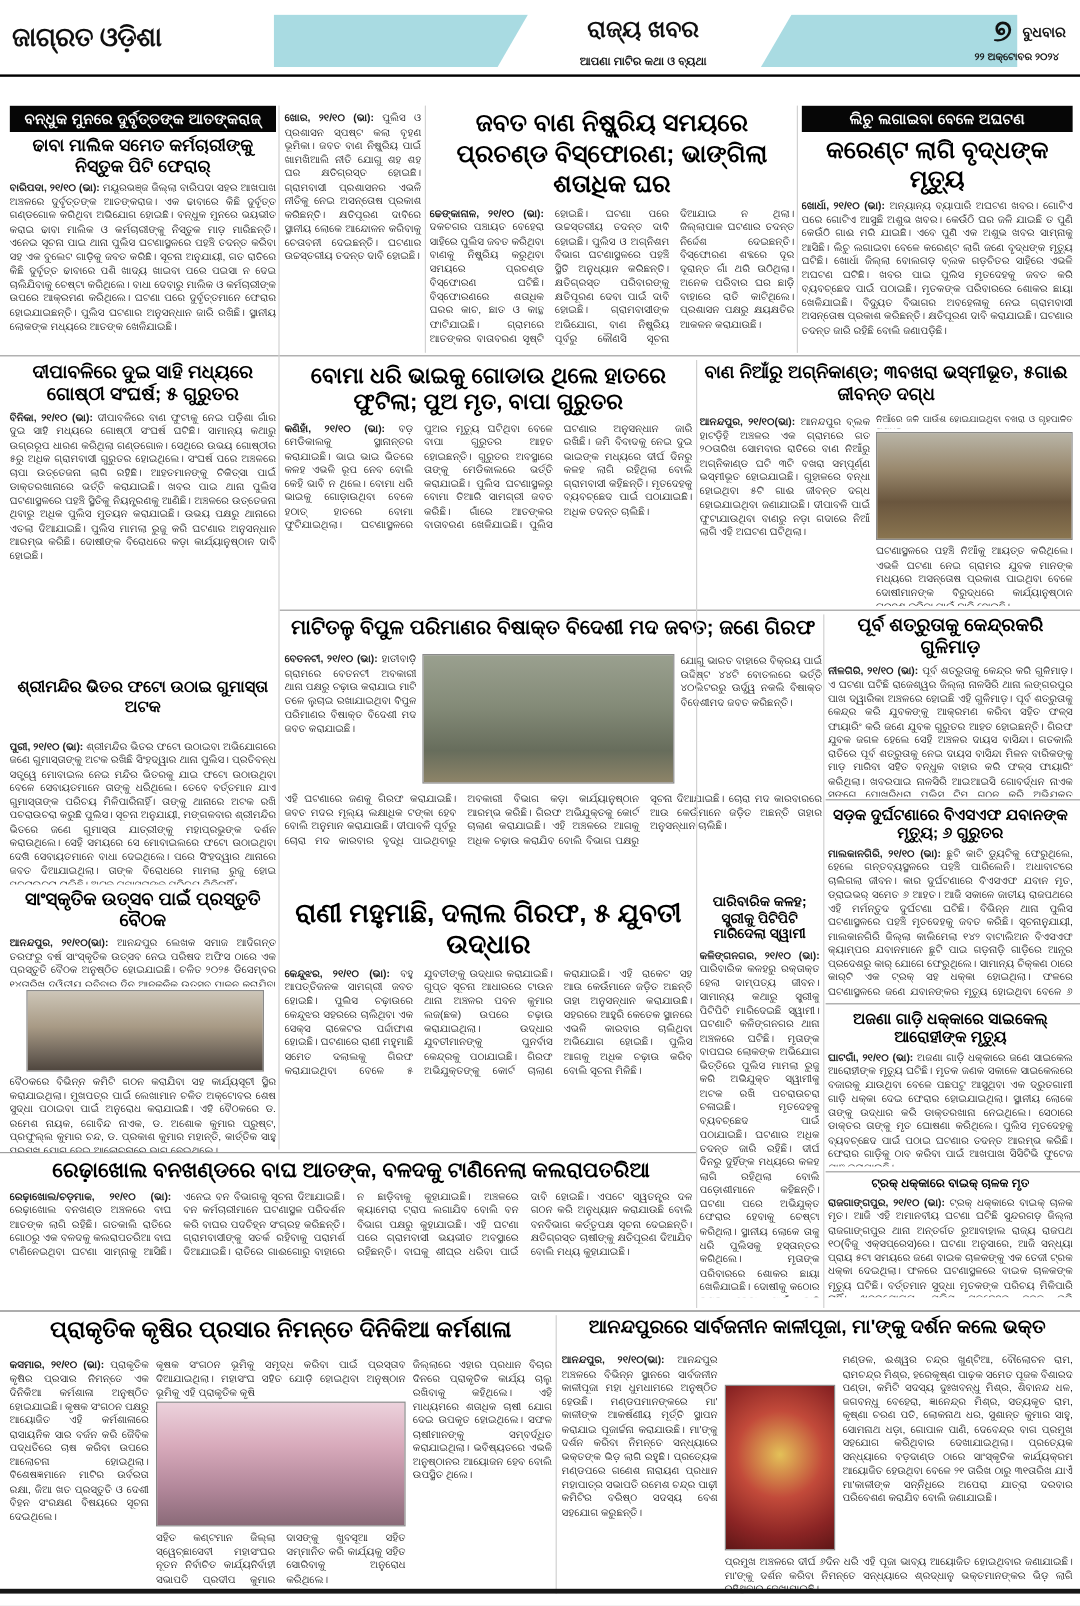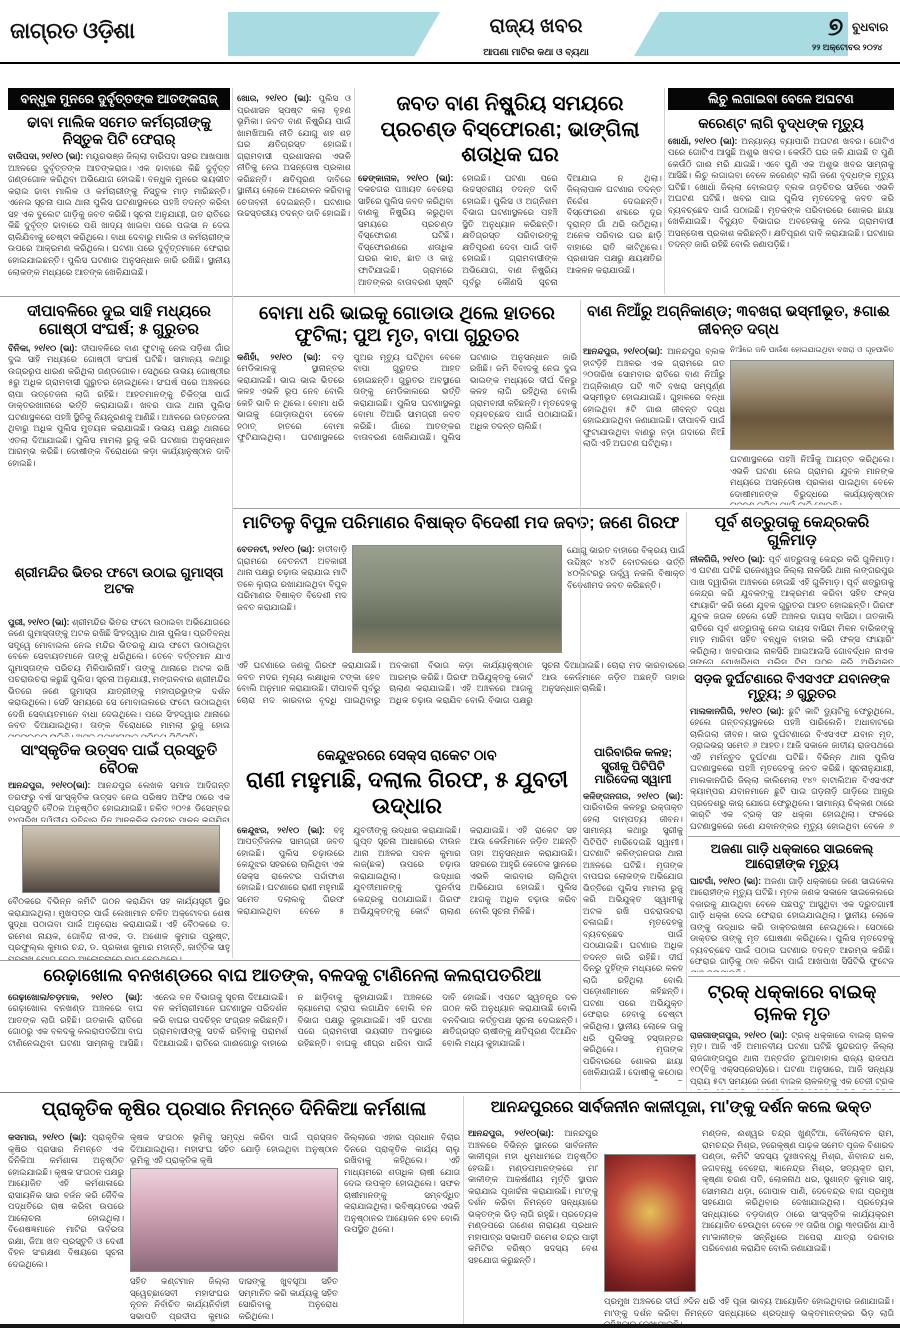--- a/index.html
+++ b/index.html
@@ -66,21 +66,21 @@
   <div class="abs" style="left:358px;top:88px;width:304px;height:206px;overflow:hidden;">
     <div class="hl" style="font-size:20.5px;line-height:1.25;margin:2px 0 6px;">ଜବତ ବାଣ ନିଷ୍କ୍ରିୟ ସମୟରେ ପ୍ରଚଣ୍ଡ ବିସ୍ଫୋରଣ; ଭାଙ୍ଗିଲା ଶତାଧିକ ଘର</div>
     <div class="bd cols3" style="height:120px;">
       <p><span class="dl">ଢେଙ୍କାନାଳ, ୨୧/୧୦ (ଭା):</span>
       <span>ଦକଚଗର ପଞ୍ଚାୟତ ବେହେରା ସାହିରେ ପୁଲିସ ଜବତ କରିଥିବା ବାଣକୁ ନିଷ୍କ୍ରିୟ କରୁଥିବା ସମୟରେ ପ୍ରଚଣ୍ଡ ବିସ୍ଫୋରଣ ଘଟିଛି। ବିସ୍ଫୋରଣରେ ଶତାଧିକ ଘରର କାଚ, ଛାତ ଓ କାନ୍ଥ ଫାଟିଯାଇଛି। ଗ୍ରାମରେ ଆତଙ୍କର ବାତାବରଣ ସୃଷ୍ଟି ହୋଇଛି। ଘଟଣା ପରେ ଉଚ୍ଚସ୍ତରୀୟ ତଦନ୍ତ ଦାବି ହୋଇଛି। ପୁଲିସ ଓ ଅଗ୍ନିଶମ ବିଭାଗ ଘଟଣାସ୍ଥଳରେ ପହଞ୍ଚି ସ୍ଥିତି ଅନୁଧ୍ୟାନ କରିଛନ୍ତି। କ୍ଷତିଗ୍ରସ୍ତ ପରିବାରଙ୍କୁ କ୍ଷତିପୂରଣ ଦେବା ପାଇଁ ଦାବି ହୋଇଛି। ଗ୍ରାମବାସୀଙ୍କ ଅଭିଯୋଗ, ବାଣ ନିଷ୍କ୍ରିୟ ପୂର୍ବରୁ କୌଣସି ସୂଚନା ଦିଆଯାଇ ନ ଥିଲା। ଜିଲ୍ଲାପାଳ ଘଟଣାର ତଦନ୍ତ ନିର୍ଦ୍ଦେଶ ଦେଇଛନ୍ତି। ବିସ୍ଫୋରଣ ଶବ୍ଦରେ ଦୂର ଦୂରାନ୍ତ ଗାଁ ଥରି ଉଠିଥିଲା। ଅନେକ ପରିବାର ଘର ଛାଡ଼ି ବାହାରେ ରାତି କାଟିଥିଲେ। ପ୍ରଶାସନ ପକ୍ଷରୁ କ୍ଷୟକ୍ଷତିର ଆକଳନ କରାଯାଉଛି।</span></p>
     </div>
   </div>
 
   <div class="abs" style="left:668px;top:88px;width:226px;height:206px;overflow:hidden;">
     <div class="kick">ଲିଚୁ ଲଗାଇବା ବେଳେ ଅଘଟଣ</div>
-    <div class="hl" style="font-size:14px;margin:5px 0 4px;">କରେଣ୍ଟ ଲାଗି ବୃଦ୍ଧଙ୍କ ମୃତ୍ୟୁ</div>
+    <div class="hl" style="font-size:20px;margin:5px 0 4px;">କରେଣ୍ଟ ଲାଗି ବୃଦ୍ଧଙ୍କ ମୃତ୍ୟୁ</div>
     <div class="bd" style="height:146px;">
       <p><span class="dl">ଖୋର୍ଧା, ୨୧/୧୦ (ଭା):</span>
       <span>ଅନ୍ୟାନ୍ୟ ବ୍ୟାପାରି ଅଘଟଣ ଖବର। ଗୋଟିଏ ପରେ ଗୋଟିଏ ଆସୁଛି ଅଶୁଭ ଖବର। କେଉଁଠି ଘର ଜଳି ଯାଇଛି ତ ପୁଣି କେଉଁଠି ଗାଈ ମରି ଯାଇଛି। ଏବେ ପୁଣି ଏକ ଅଶୁଭ ଖବର ସାମ୍ନାକୁ ଆସିଛି। ଲିଚୁ ଲଗାଇବା ବେଳେ କରେଣ୍ଟ ଲାଗି ଜଣେ ବୃଦ୍ଧଙ୍କ ମୃତ୍ୟୁ ଘଟିଛି। ଖୋର୍ଧା ଜିଲ୍ଲା ବୋଲଗଡ଼ ବ୍ଲକ ଗଡ଼ଚିତର ସାହିରେ ଏଭଳି ଅଘଟଣ ଘଟିଛି। ଖବର ପାଇ ପୁଲିସ ମୃତଦେହକୁ ଜବତ କରି ବ୍ୟବଚ୍ଛେଦ ପାଇଁ ପଠାଇଛି। ମୃତକଙ୍କ ପରିବାରରେ ଶୋକର ଛାୟା ଖେଳିଯାଇଛି। ବିଦ୍ୟୁତ ବିଭାଗର ଅବହେଳାକୁ ନେଇ ଗ୍ରାମବାସୀ ଅସନ୍ତୋଷ ପ୍ରକାଶ କରିଛନ୍ତି। କ୍ଷତିପୂରଣ ଦାବି କରାଯାଇଛି। ଘଟଣାର ତଦନ୍ତ ଜାରି ରହିଛି ବୋଲି ଜଣାପଡ଼ିଛି।</span></p>
     </div>
   </div>
 
   <div class="hline" style="top:296px;"></div>
 
   <div class="abs" style="left:8px;top:300px;width:222px;height:258px;overflow:hidden;">
     <div class="hl" style="font-size:15.5px;margin:2px 0 4px;">ଦୀପାବଳିରେ ଦୁଇ ସାହି ମଧ୍ୟରେ ଗୋଷ୍ଠୀ ସଂଘର୍ଷ; ୫ ଗୁରୁତର</div>
@@ -142,21 +142,20 @@
     <div class="abs ph" style="left:115px;top:33px;width:210px;height:108px;background:linear-gradient(180deg,#9aa08f 0%,#848b78 40%,#676d5c 75%,#8d8468 100%);"></div>
     <div class="abs bd" style="left:330px;top:33px;width:118px;height:108px;">
       <p>ଯୋଗୁ ଭାରତ ବାହାରେ ବିକ୍ରୟ ପାଇଁ ଉଦ୍ଦିଷ୍ଟ ୪୪ଟି ବୋତଲରେ ଭର୍ତ୍ତି ୪୦ଲିଟରରୁ ଊର୍ଦ୍ଧ୍ୱ ନକଲି ବିଷାକ୍ତ ବିଦେଶୀମଦ ଜବତ କରିଛନ୍ତି।</p>
     </div>
     <div class="abs bd cols3" style="left:0;top:148px;width:448px;height:80px;">
       <p>ଏହି ଘଟଣାରେ ଜଣକୁ ଗିରଫ କରାଯାଇଛି। ଜବତ ମଦର ମୂଲ୍ୟ ଲକ୍ଷାଧିକ ଟଙ୍କା ହେବ ବୋଲି ଅନୁମାନ କରାଯାଉଛି। ଦୀପାବଳି ପୂର୍ବରୁ ଚୋରା ମଦ କାରବାର ବୃଦ୍ଧି ପାଇଥିବାରୁ ଅବକାରୀ ବିଭାଗ କଡ଼ା କାର୍ଯ୍ୟାନୁଷ୍ଠାନ ଆରମ୍ଭ କରିଛି। ଗିରଫ ଅଭିଯୁକ୍ତକୁ କୋର୍ଟ ଚାଲାଣ କରାଯାଇଛି। ଏହି ଅଞ୍ଚଳରେ ଆଗକୁ ଅଧିକ ଚଢ଼ାଉ କରାଯିବ ବୋଲି ବିଭାଗ ପକ୍ଷରୁ ସୂଚନା ଦିଆଯାଇଛି। ଚୋରା ମଦ କାରବାରରେ ଆଉ କେଉଁମାନେ ଜଡ଼ିତ ଅଛନ୍ତି ତାହାର ଅନୁସନ୍ଧାନ ଚାଲିଛି।</p>
     </div>
   </div>
 
   <div class="abs" style="left:237px;top:745px;width:340px;height:213px;overflow:hidden;">
-    <div class="kick-plain" style="font-size:14.5px;margin:2px 0;">କେନ୍ଦୁଝରରେ ସେକ୍ସ ରାକେଟ ଠାବ</div>
     <div class="hl" style="font-size:22px;margin:3px 0 6px;">ରାଣୀ ମହୁମାଛି, ଦଲାଲ ଗିରଫ, ୫ ଯୁବତୀ ଉଦ୍ଧାର</div>
     <div class="bd cols3" style="height:146px;">
       <p><span class="dl">କେନ୍ଦୁଝର, ୨୧/୧୦ (ଭା):</span>
       <span>ବହୁ ଆପତ୍ତିଜନକ ସାମଗ୍ରୀ ଜବତ ହୋଇଛି। ପୁଲିସ ଚଢ଼ାଉରେ କେନ୍ଦୁଝର ସହରରେ ଚାଲିଥିବା ଏକ ସେକ୍ସ ରାକେଟର ପର୍ଦ୍ଦାଫାଶ ହୋଇଛି। ଘଟଣାରେ ରାଣୀ ମହୁମାଛି ସମେତ ଦଲାଲକୁ ଗିରଫ କରାଯାଇଥିବା ବେଳେ ୫ ଯୁବତୀଙ୍କୁ ଉଦ୍ଧାର କରାଯାଇଛି। ଗୁପ୍ତ ସୂଚନା ଆଧାରରେ ଟାଉନ ଥାନା ଅଞ୍ଚଳର ପବନ କୁମାର ଲଜ(ଛକ) ଉପରେ ଚଢ଼ାଉ କରାଯାଇଥିଲା। ଉଦ୍ଧାର ଯୁବତୀମାନଙ୍କୁ ପୁନର୍ବାସ କେନ୍ଦ୍ରକୁ ପଠାଯାଇଛି। ଗିରଫ ଅଭିଯୁକ୍ତଙ୍କୁ କୋର୍ଟ ଚାଲାଣ କରାଯାଇଛି। ଏହି ରାକେଟ ସହ ଆଉ କେଉଁମାନେ ଜଡ଼ିତ ଅଛନ୍ତି ତାହା ଅନୁସନ୍ଧାନ କରାଯାଉଛି। ସହରରେ ଆହୁରି କେତେକ ସ୍ଥାନରେ ଏଭଳି କାରବାର ଚାଲିଥିବା ଅଭିଯୋଗ ହୋଇଛି। ପୁଲିସ ଆଗକୁ ଅଧିକ ଚଢ଼ାଉ କରିବ ବୋଲି ସୂଚନା ମିଳିଛି।</span></p>
     </div>
   </div>
 
   <div class="abs" style="left:583px;top:745px;width:100px;height:345px;overflow:hidden;">
     <div class="hl" style="font-size:11.5px;margin:1px 0 4px;">ପାରିବାରିକ କଳହ; ସ୍ତ୍ରୀକୁ ପିଟିପିଟି ମାରିଦେଲା ସ୍ୱାମୀ</div>
     <div class="bd" style="height:290px;">
@@ -189,21 +188,21 @@
     <div class="hl" style="font-size:13px;margin:1px 0 4px;">ଅଜଣା ଗାଡ଼ି ଧକ୍କାରେ ସାଇକେଲ୍ ଆରୋହୀଙ୍କ ମୃତ୍ୟୁ</div>
     <div class="bd" style="height:106px;">
       <p><span class="dl">ଘାଟଗାଁ, ୨୧/୧୦ (ଭା):</span>
       <span>ଅଜଣା ଗାଡ଼ି ଧକ୍କାରେ ଜଣେ ସାଇକେଲ ଆରୋହୀଙ୍କ ମୃତ୍ୟୁ ଘଟିଛି। ମୃତକ ଜଣକ ସକାଳେ ସାଇକେଲରେ ବଜାରକୁ ଯାଉଥିବା ବେଳେ ପଛପଟୁ ଆସୁଥିବା ଏକ ଦ୍ରୁତଗାମୀ ଗାଡ଼ି ଧକ୍କା ଦେଇ ଫେରାର ହୋଇଯାଇଥିଲା। ସ୍ଥାନୀୟ ଲୋକେ ତାଙ୍କୁ ଉଦ୍ଧାର କରି ଡାକ୍ତରଖାନା ନେଇଥିଲେ। ସେଠାରେ ଡାକ୍ତର ତାଙ୍କୁ ମୃତ ଘୋଷଣା କରିଥିଲେ। ପୁଲିସ ମୃତଦେହକୁ ବ୍ୟବଚ୍ଛେଦ ପାଇଁ ପଠାଇ ଘଟଣାର ତଦନ୍ତ ଆରମ୍ଭ କରିଛି। ଫେରାର ଗାଡ଼ିକୁ ଠାବ କରିବା ପାଇଁ ଆଖପାଖ ସିସିଟିଭି ଫୁଟେଜ ଯାଞ୍ଚ କରାଯାଉଛି।</span></p>
     </div>
   </div>
 
   <div class="hline" style="top:976px;left:688px;width:212px;"></div>
 
   <div class="abs" style="left:690px;top:980px;width:204px;height:110px;overflow:hidden;">
-    <div class="hl" style="font-size:19px;margin:1px 0 4px;">ଟ୍ରକ୍ ଧକ୍କାରେ ବାଇକ୍ ଚାଳକ ମୃତ</div>
+    <div class="hl" style="font-size:10px;margin:1px 0 4px;">ଟ୍ରକ୍ ଧକ୍କାରେ ବାଇକ୍ ଚାଳକ ମୃତ</div>
     <div class="bd" style="height:84px;">
       <p><span class="dl">ରାଜଗାଙ୍ଗପୁର, ୨୧/୧୦ (ଭା):</span>
       <span>ଟ୍ରକ୍ ଧକ୍କାରେ ବାଇକ୍ ଚାଳକ ମୃତ। ଆଜି ଏହି ଅମାନବୀୟ ଘଟଣା ଘଟିଛି ସୁନ୍ଦରଗଡ଼ ଜିଲ୍ଲା ରାଜଗାଙ୍ଗପୁର ଥାନା ଅନ୍ତର୍ଗତ ରୁଆବାହାଲ ରାଜ୍ୟ ରାଜପଥ ୧୦(ବିଜୁ ଏକ୍ସପ୍ରେସ)ରେ। ଘଟଣା ଅନୁସାରେ, ଆଜି ସନ୍ଧ୍ୟା ପ୍ରାୟ ୫ଟା ସମୟରେ ଜଣେ ବାଇକ ଚାଳକଙ୍କୁ ଏକ ତେଜୀ ଟ୍ରକ ଧକ୍କା ଦେଇଥିଲା। ଫଳରେ ଘଟଣାସ୍ଥଳରେ ବାଇକ ଚାଳକଙ୍କ ମୃତ୍ୟୁ ଘଟିଛି। ବର୍ତ୍ତମାନ ସୁଦ୍ଧା ମୃତକଙ୍କ ପରିଚୟ ମିଳିପାରି ନାହିଁ। ଖବରଯୋଗ୍ୟ, ପୁଲିସ ମୃତଦେହକୁ ଜବତ କରି ରାଜଗାଙ୍ଗପୁର ସିଏଚସିକୁ ପଠାଇ ଅଧିକ ତଦନ୍ତ ଜାରି ରଖିଛି।</span></p>
     </div>
   </div>
 
   <div class="hline" style="top:960px;left:0;width:580px;"></div>
   <div class="abs" style="left:8px;top:963px;width:569px;height:126px;overflow:hidden;">
     <div class="hl" style="font-size:17.5px;margin:2px 0 6px;">ରେଢ଼ାଖୋଲ ବନଖଣ୍ଡରେ ବାଘ ଆତଙ୍କ, ବଳଦକୁ ଟାଣିନେଲା କଲରାପତରିଆ</div>
     <div class="bd cols4" style="height:90px;">

